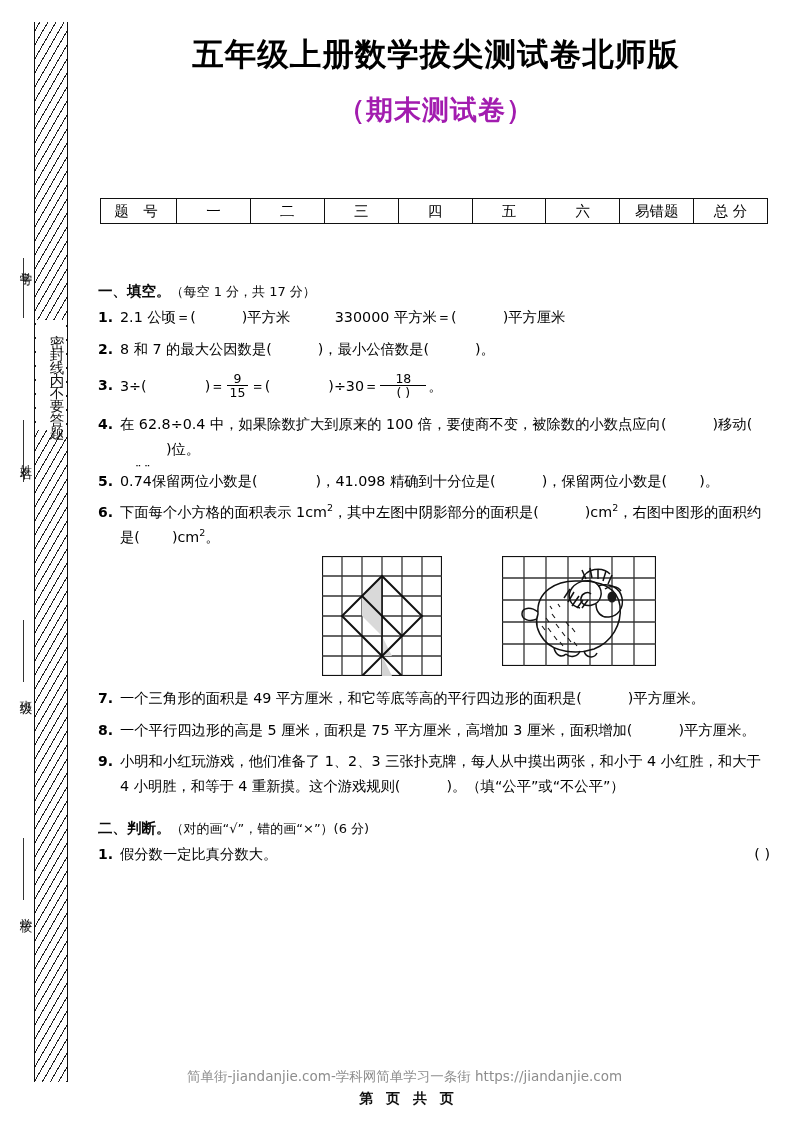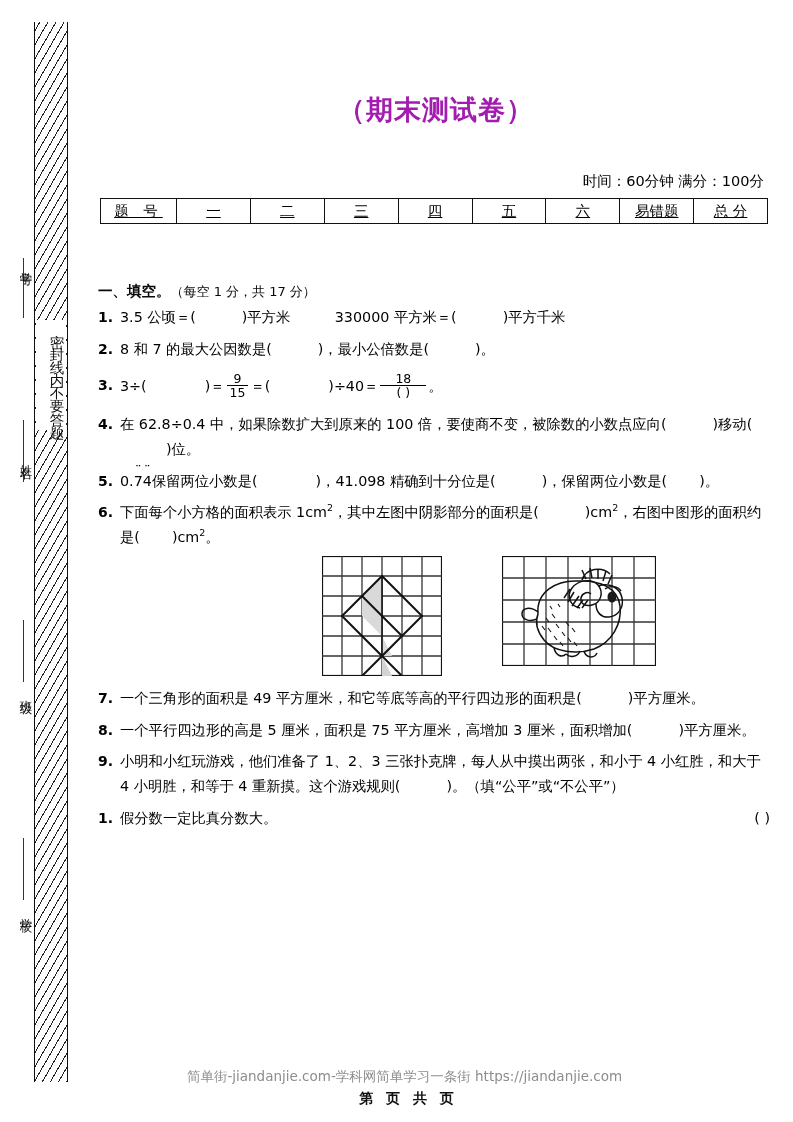--- a/index.html
+++ b/index.html
@@ -60,21 +60,21 @@
   }
 
   
   .score-table {
     position: absolute; left: 100px; top: 198px; width: 668px;
     border-collapse: collapse; table-layout: fixed;
   }
   .score-table td {
     border: 1.1px solid #111; height: 25px; text-align: center;
     font-family: "DejaVu Sans", "Liberation Sans", sans-serif;
-    font-size: 14.5px; color: #000; text-decoration: underline;
+    font-size: 14.5px; color: #000;
   }
   .score-table .lead { width: 76px; letter-spacing: 5px; }
 
   
   .body { position: absolute; left: 98px; top: 262px; width: 672px; }
   .sec-head {
     font-family: "DejaVu Sans", "Liberation Sans", sans-serif;
     font-size: 14.5px; font-weight: bold; margin-top: 20px; margin-bottom: 4px;
   }
   .sec-head .thin { font-weight: normal; font-size: 13px; }
@@ -141,22 +141,22 @@
     <div class="id-rule" style="top:420px;height:62px;"></div>
     <div class="id-field" style="top:455px;">姓名</div>
 
     <div class="id-rule" style="top:620px;height:62px;"></div>
     <div class="id-field" style="top:690px;">班级</div>
 
     <div class="id-rule" style="top:838px;height:62px;"></div>
     <div class="id-field" style="top:908px;">学校</div>
   </div>
 
+  <div class="title-main">五年级上册数学拔尖测试卷北师版</div>
   <div class="title-sub">（期末测试卷）</div>
-  <div class="meta-line">时间：60分钟  满分：100分</div>
 
   <table class="score-table">
     <tbody>
         <tr>
       <td class="lead">题 号</td>
       <td>一</td>
       <td>二</td>
       <td>三</td>
       <td>四</td>
       <td>五</td>
@@ -168,32 +168,32 @@
     </table>
 
   <div class="body">
 
     <div class="sec-head">
       <span>一、填空。</span><span class="thin">（每空 1 分，共 17 分）</span>
     </div>
 
     <div class="q">
       <span class="num">1.</span>
-      <span>3.5 公顷＝(</span><span class="blank"></span><span>)平方米</span>
-      <span style="display:inline-block;width:40px;"></span><span>330000 平方米＝(</span><span class="blank"></span><span>)平方千米</span>
+      <span>2.1 公顷＝(</span><span class="blank"></span><span>)平方米</span>
+      <span style="display:inline-block;width:40px;"></span><span>330000 平方米＝(</span><span class="blank"></span><span>)平方厘米</span>
     </div>
 
     <div class="q">
       <span class="num">2.</span>
       <span>8 和 7 的最大公因数是(</span><span class="blank"></span><span>)，最小公倍数是(</span><span class="blank"></span><span>)。</span>
     </div>
 
     <div class="q" style="margin-top:12px;margin-bottom:12px;">
       <span class="num">3.</span>
-      <span>3÷(</span><span class="blank lg"></span><span>)＝</span><span class="frac"><span class="nu">9</span><span class="de">15</span></span><span>＝(</span><span class="blank lg"></span><span>)÷40＝</span><span class="frac"><span class="nu">18</span><span class="de wide">(        )</span></span><span>。</span>
+      <span>3÷(</span><span class="blank lg"></span><span>)＝</span><span class="frac"><span class="nu">9</span><span class="de">15</span></span><span>＝(</span><span class="blank lg"></span><span>)÷30＝</span><span class="frac"><span class="nu">18</span><span class="de wide">(        )</span></span><span>。</span>
     </div>
 
     <div class="q">
       <span class="num">4.</span>
       <span>在 62.8÷0.4 中，如果除数扩大到原来的 100 倍，要使商不变，被除数的小数点应向(</span><span class="blank"></span><span>)移动(</span><span class="blank"></span><span>)位。</span>
     </div>
 
     <div class="q">
       <span class="num">5.</span>
       <span>0.</span><span class="repeat">7</span><span class="repeat">4</span><span>保留两位小数是(</span><span class="blank lg"></span><span>)，41.098 精确到十分位是(</span><span class="blank"></span><span>)，保留两位小数是(</span><span class="blank sm"></span><span>)。</span>
@@ -295,20 +295,23 @@
     <div class="q">
       <span class="num">8.</span>
       <span>一个平行四边形的高是 5 厘米，面积是 75 平方厘米，高增加 3 厘米，面积增加(</span><span class="blank"></span><span>)平方厘米。</span>
     </div>
 
     <div class="q">
       <span class="num">9.</span>
       <span>小明和小红玩游戏，他们准备了 1、2、3 三张扑克牌，每人从中摸出两张，和小于 4 小红胜，和大于 4 小明胜，和等于 4 重新摸。这个游戏规则(</span><span class="blank"></span><span>)。（填“公平”或“不公平”）</span>
     </div>
 
+    <div class="sec-head">
+      <span>二、判断。</span><span class="thin">（对的画“√”，错的画“×”）(6 分)</span>
+    </div>
 
     <div class="q" style="display:flex;justify-content:space-between;">
       <span>
         <span class="num">1.</span>
         <span>假分数一定比真分数大。</span>
       </span>
       <span>(        )</span>
     </div>
 
   </div>

